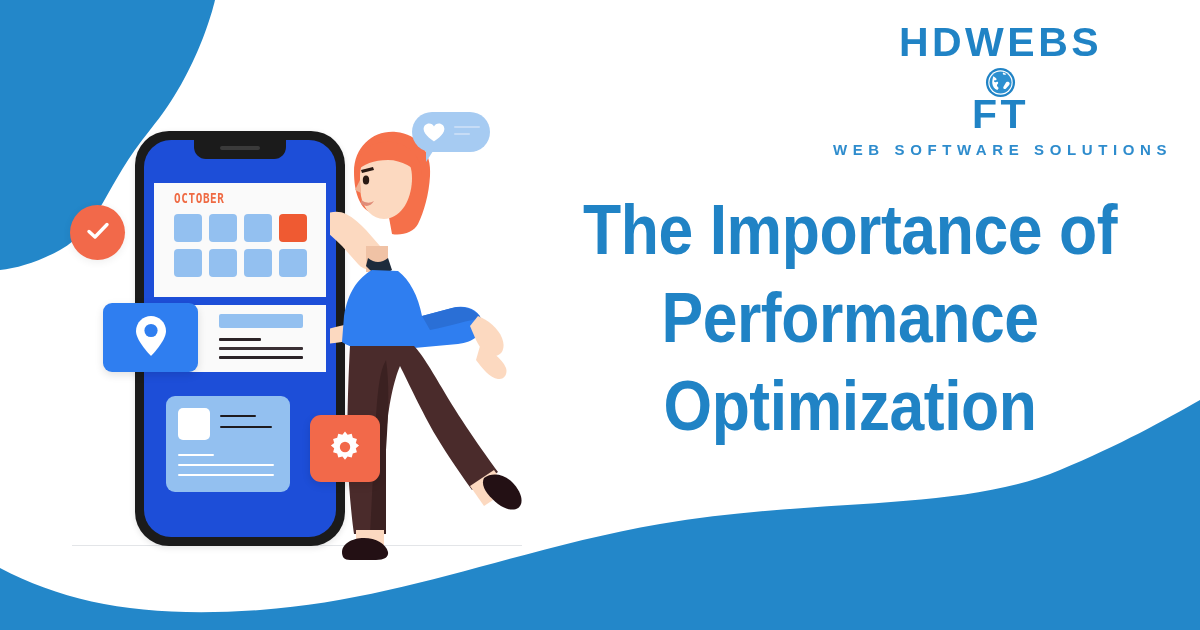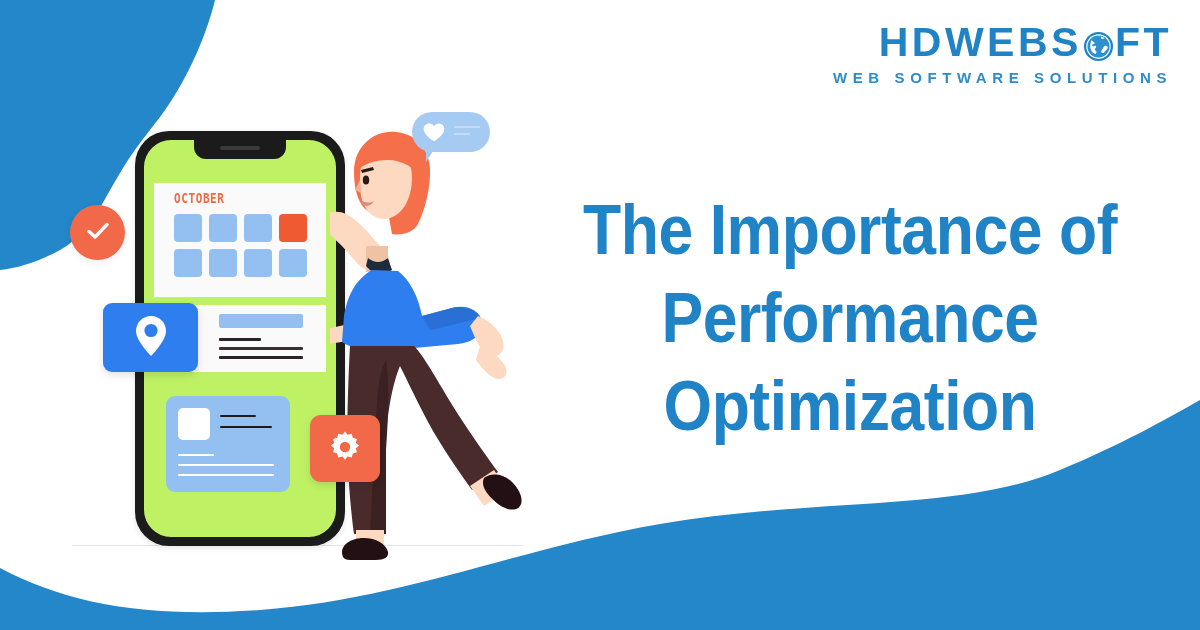--- a/index.html
+++ b/index.html
@@ -36,20 +36,21 @@
   }
   #logo .logo-word {
     font-size: 41px;
     font-weight: bold;
     letter-spacing: 3.5px;
     color: #2083c5;
     white-space: nowrap;
     display: flex;
     align-items: center;
     justify-content: flex-end;
+    flex-direction: column;
   }
   #logo .logo-globe {
     display: inline-block;
     width: 31px;
     height: 31px;
     margin: 0 1px;
     position: relative;
     top: 1px;
   }
   #logo .logo-tag {
@@ -104,21 +105,21 @@
     width: 210px;
     height: 415px;
     background: #1b1b1b;
     border-radius: 34px;
     box-shadow: 0 2px 6px rgba(0,0,0,0.10);
   }
   .phone-screen {
     position: absolute;
     left: 9px; top: 9px;
     width: 192px; height: 397px;
-    background: #bef264;
+    background: #1d4ed8;
     border-radius: 27px;
     overflow: hidden;
   }
   .phone-notch {
     position: absolute;
     left: 50%;
     top: 0;
     transform: translateX(-50%);
     width: 92px;
     height: 19px;

